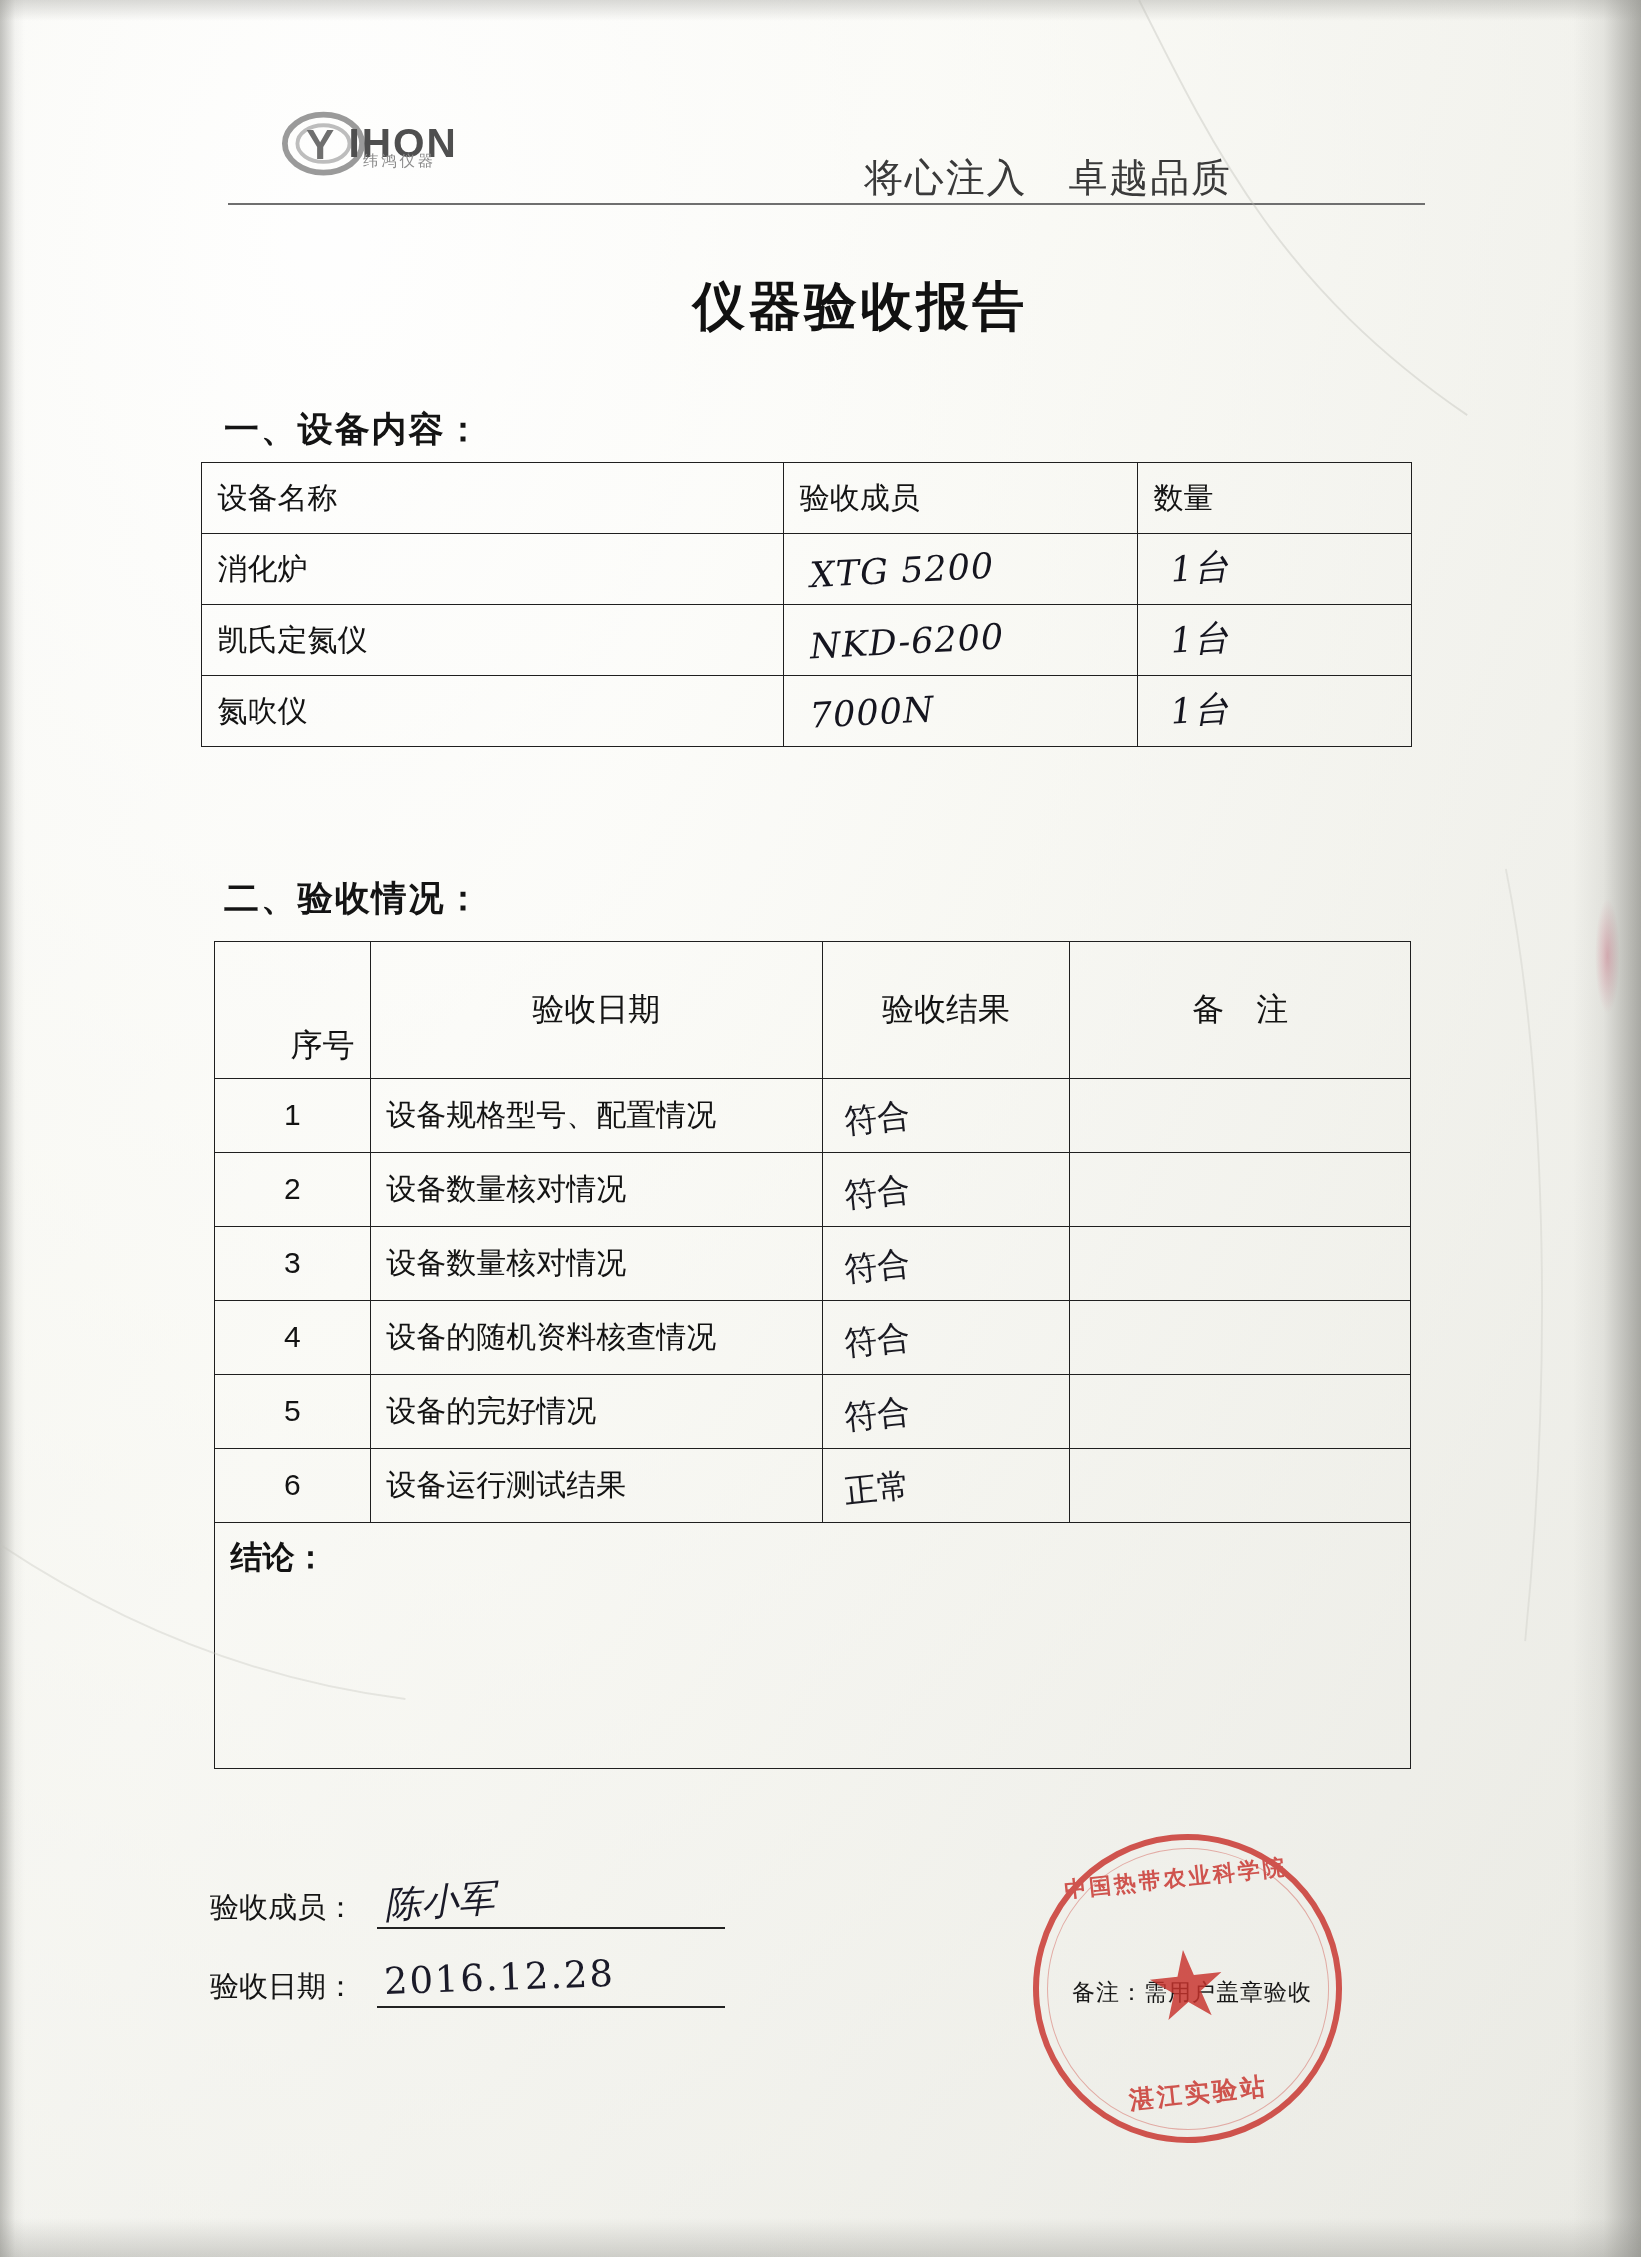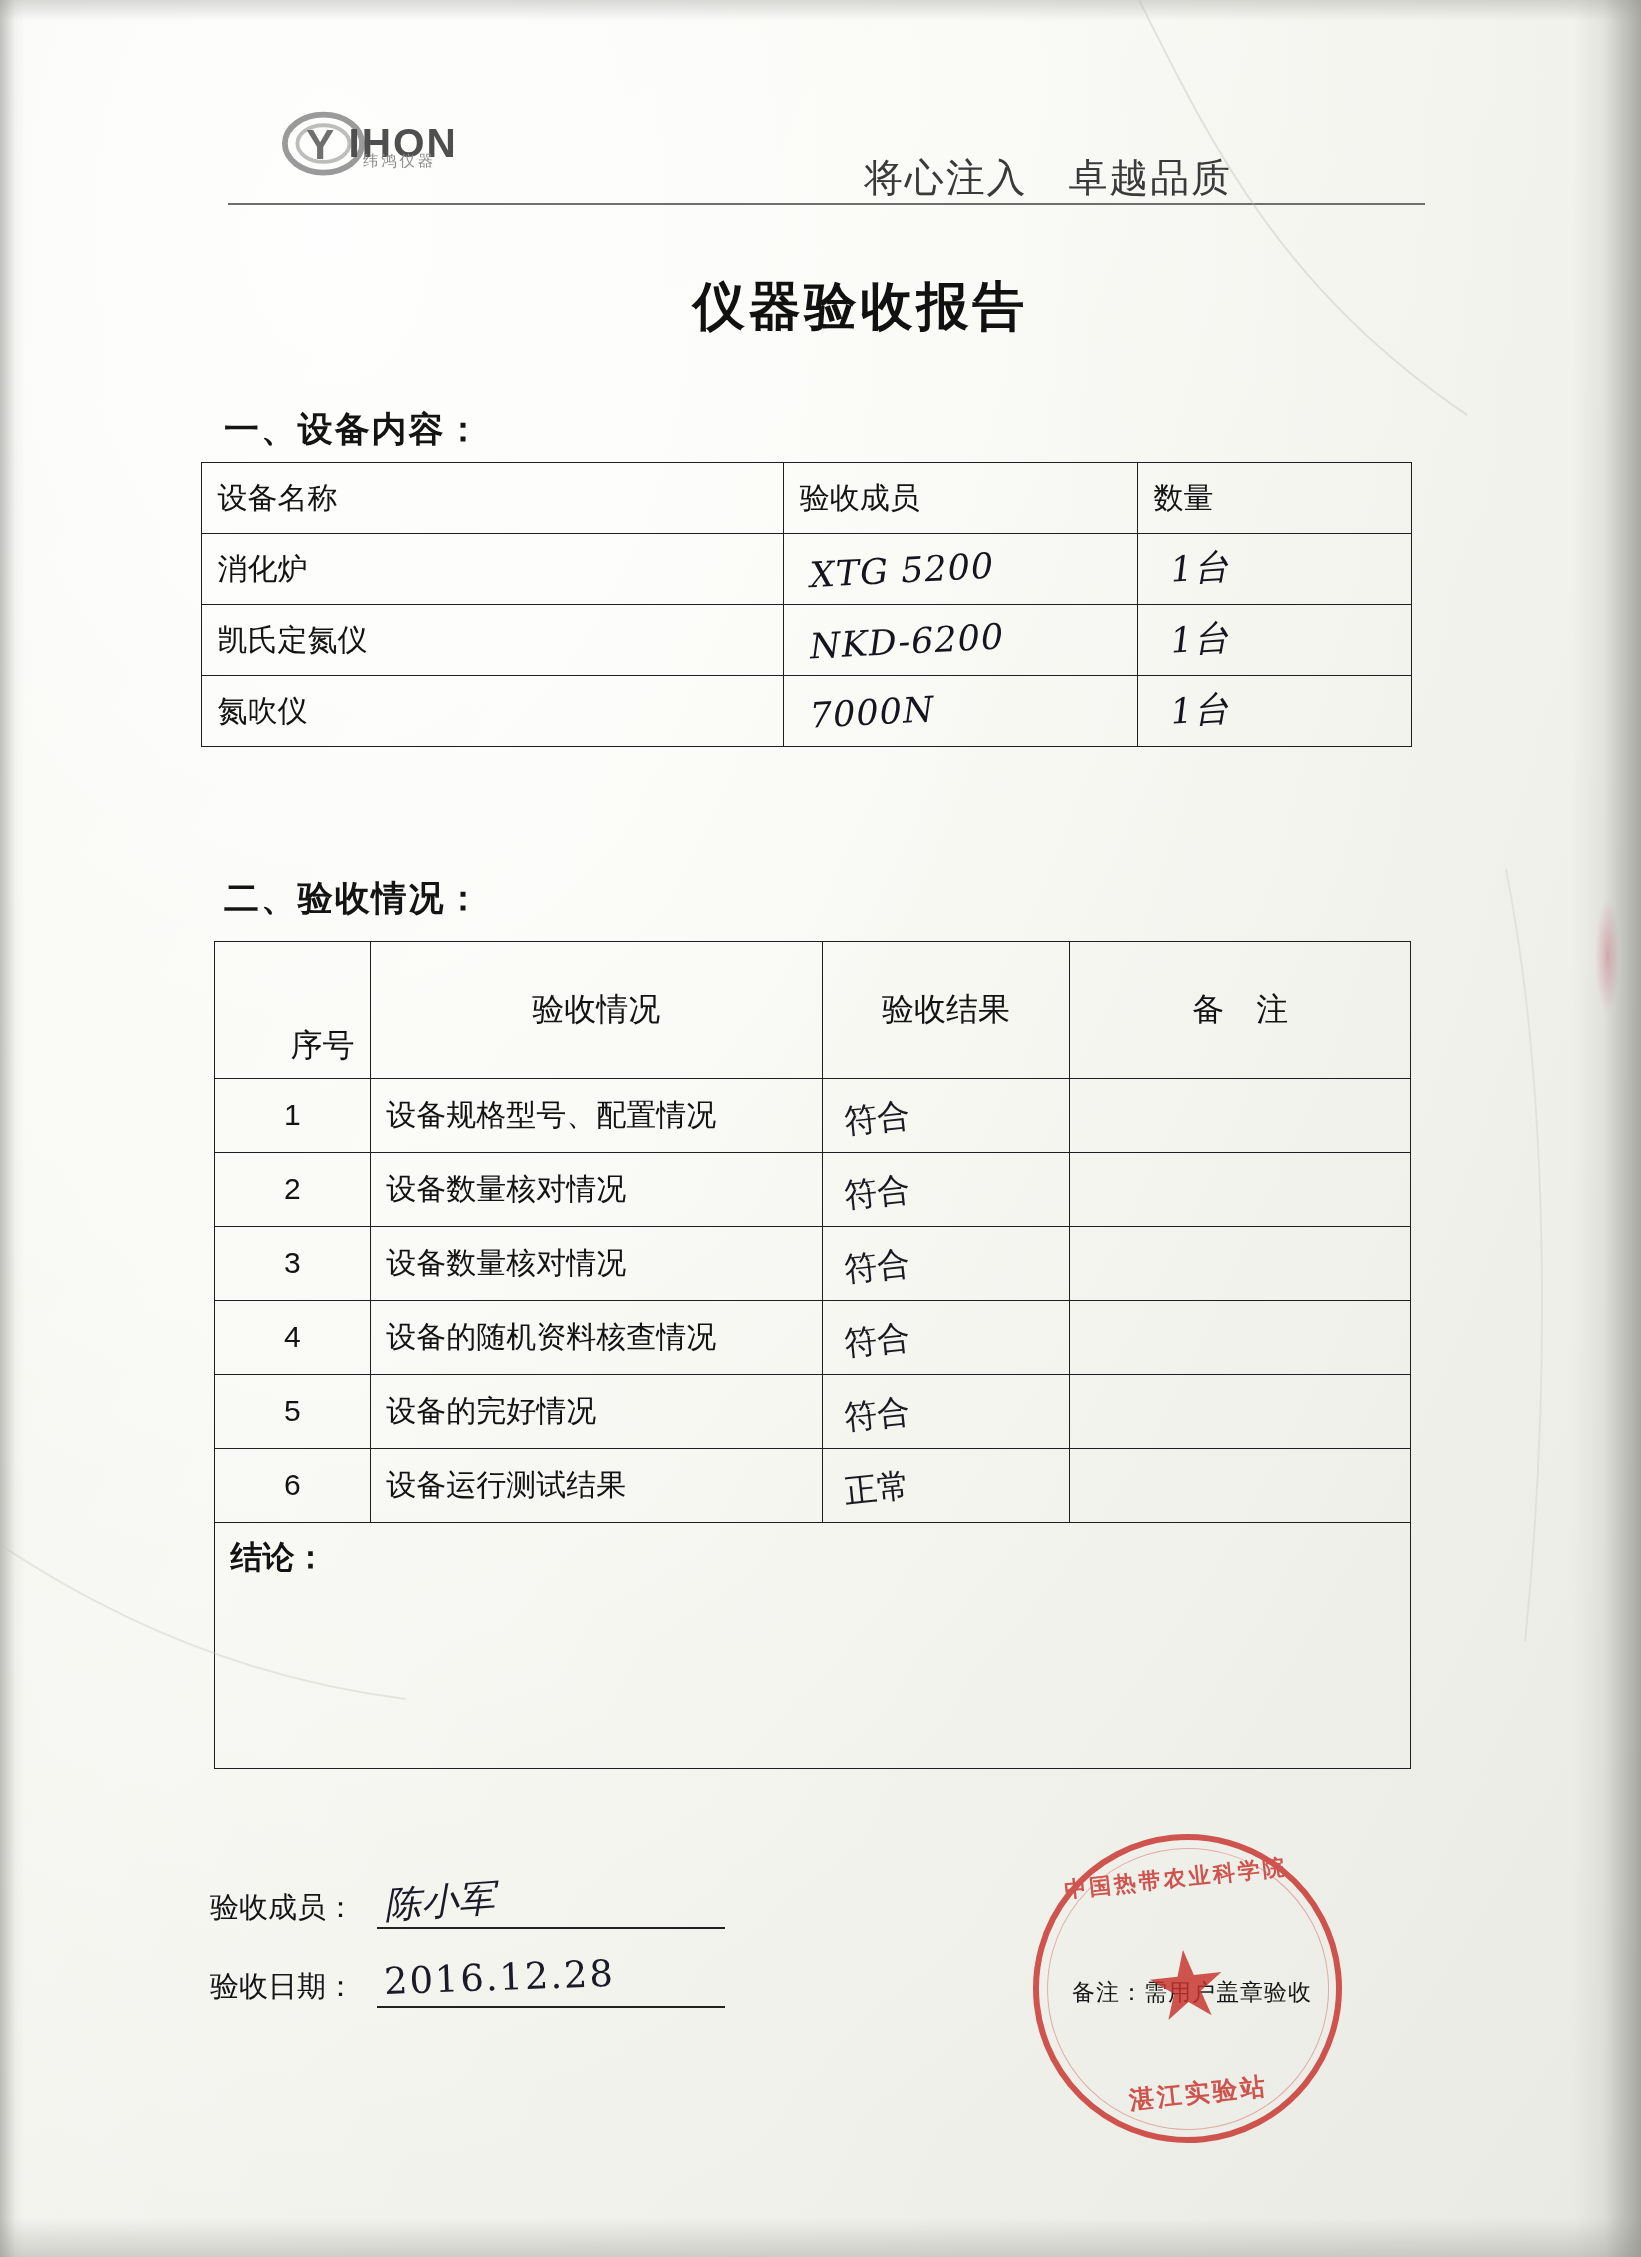--- a/index.html
+++ b/index.html
@@ -320,21 +320,21 @@
       </tr>
     </tbody>
   </table>
 
   <div class="section-heading" id="sec2">二、验收情况：</div>
 
   <table class="doc" id="inspection-table">
     <thead>
       <tr>
         <td class="col-no hdr-no">序号</td>
-        <td class="col-item hdr-center">验收情况</td>
+        <td class="col-item hdr-center">验收日期</td>
         <td class="col-result hdr-center">验收结果</td>
         <td class="col-note hdr-center">备　注</td>
       </tr>
     </thead>
     <tbody>
       <tr>
         <td class="row-no">1</td>
         <td>设备规格型号、配置情况</td>
         <td><span class="hand-result">符合</span></td>
         <td></td>

